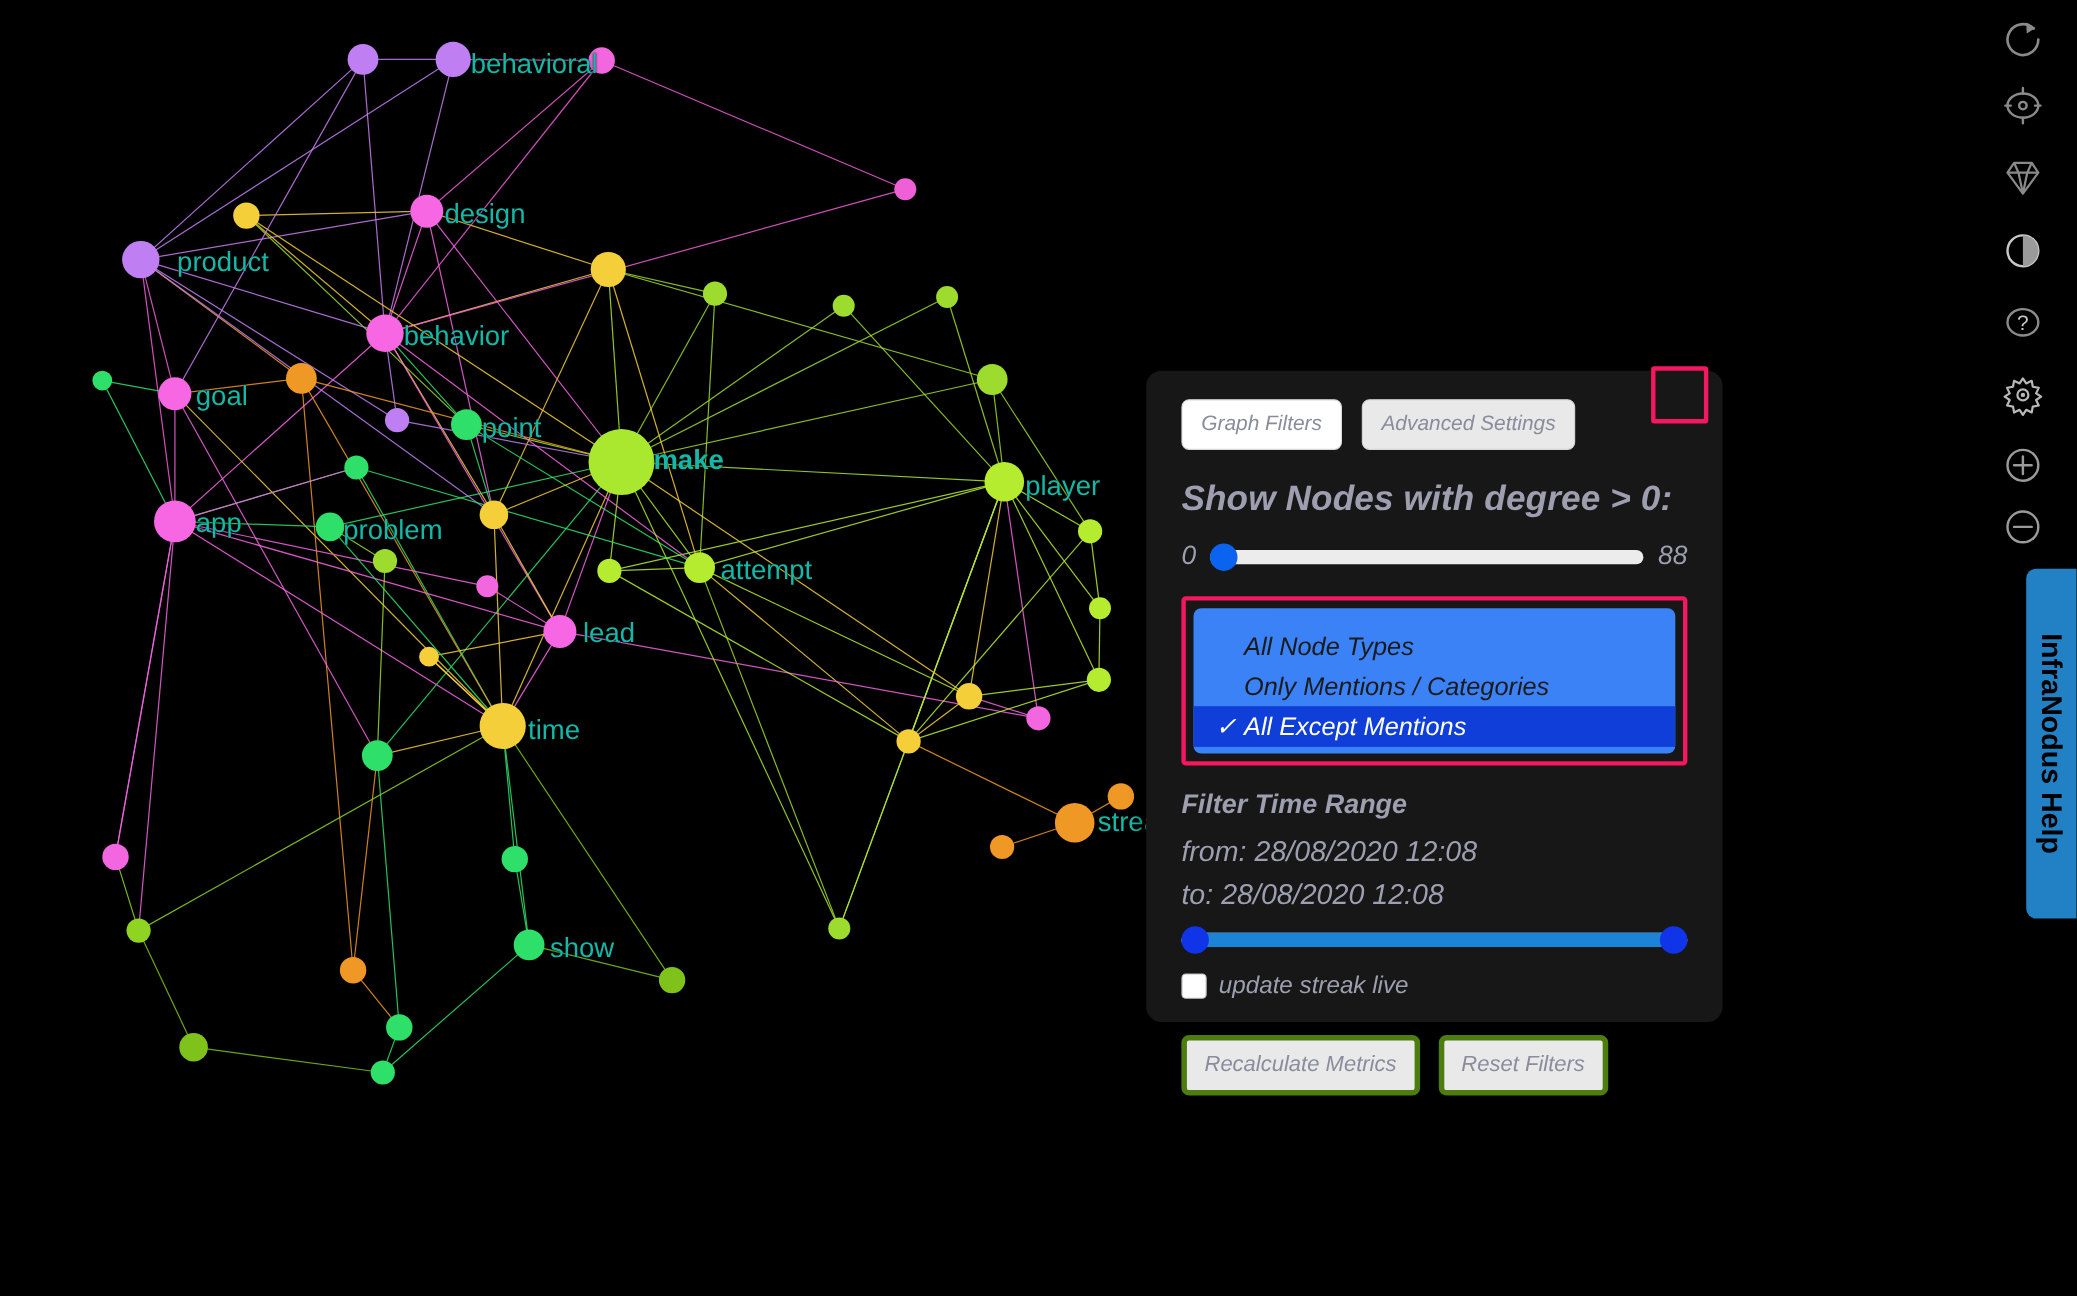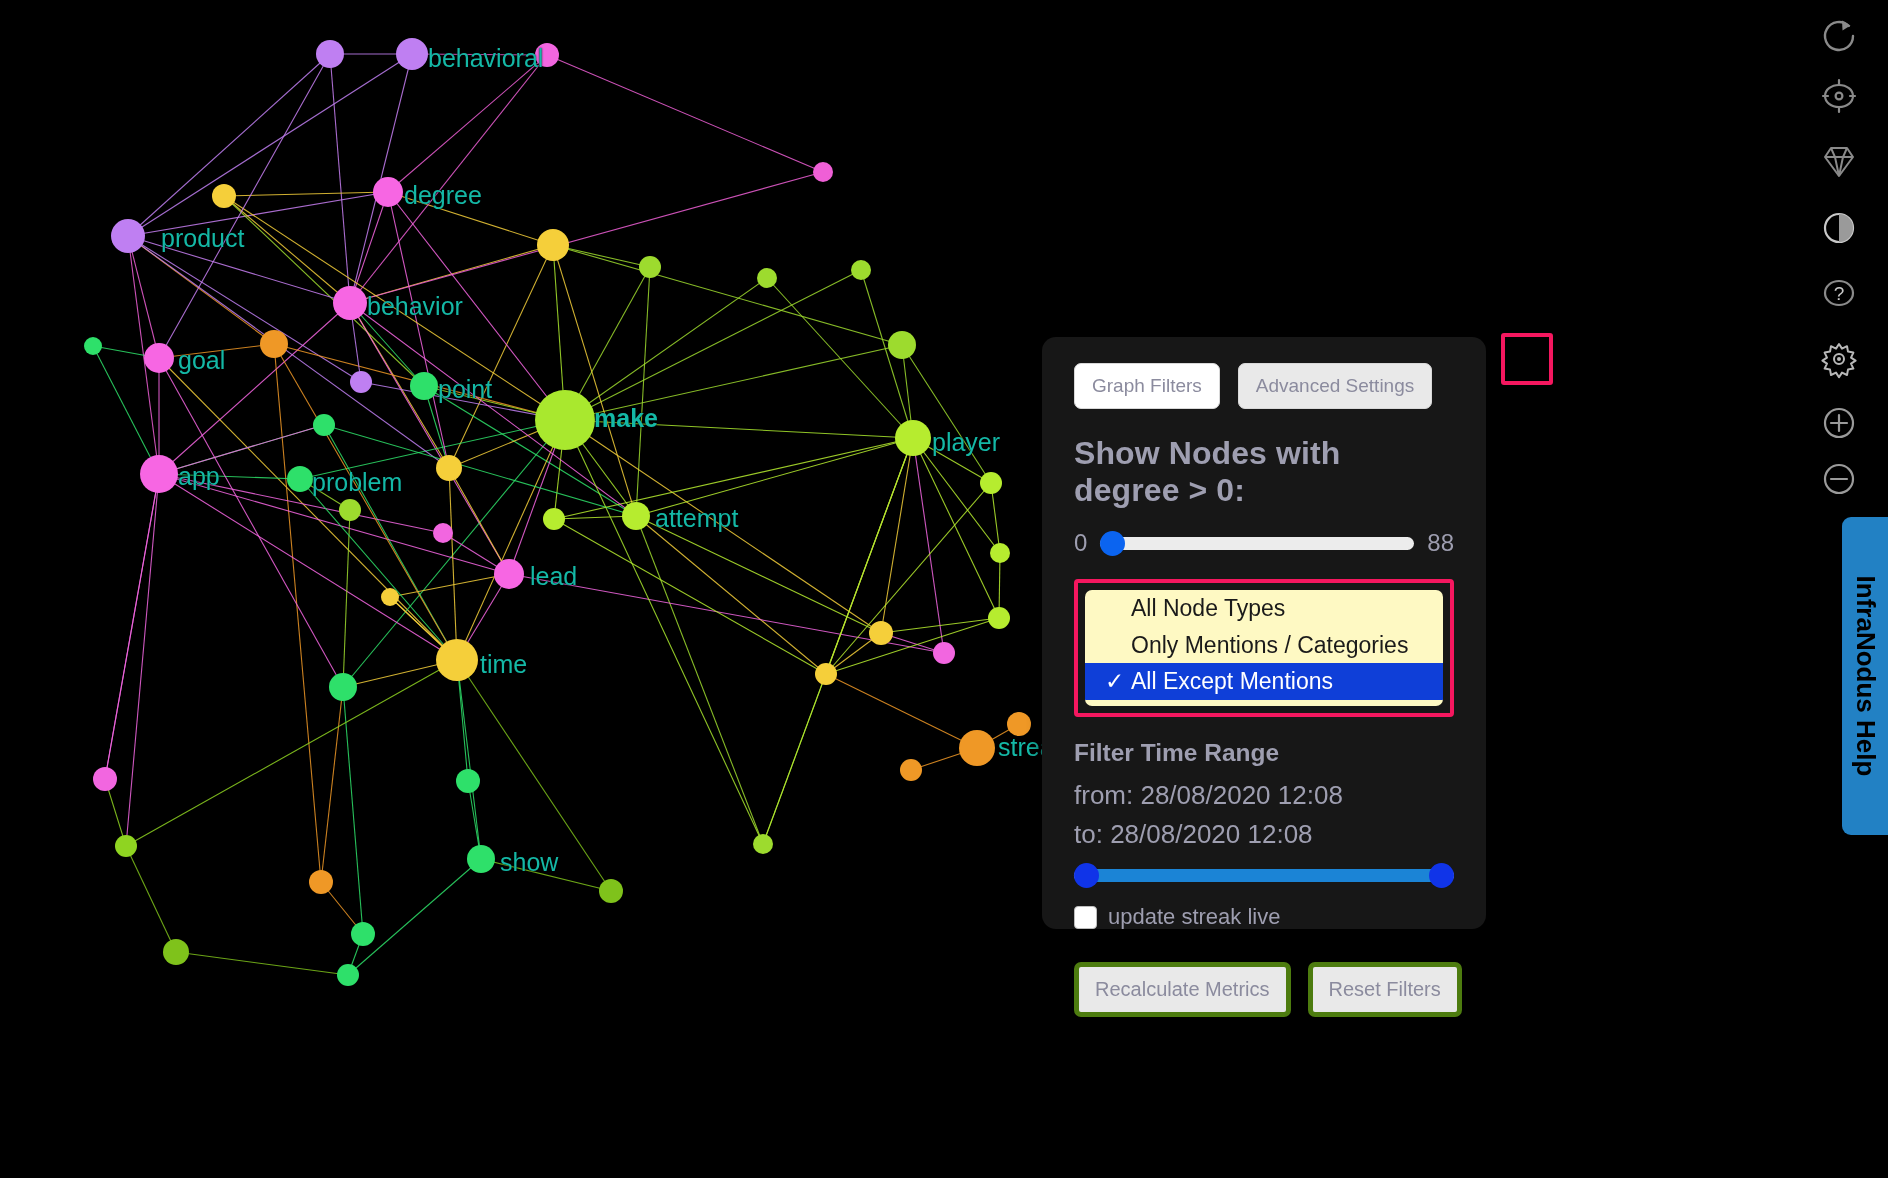--- a/index.html
+++ b/index.html
@@ -36,26 +36,27 @@
     white-space: nowrap;
     pointer-events: none;
     text-shadow: 0 0 2px #000;
   }
 
   
   #settings-panel {
     position: absolute;
     left: 1042px;
     top: 337px;
-    width: 444px;
+    width: 524px;
     height: 592px;
     background: #171717;
     border-radius: 14px;
     box-shadow: 0 0 14px rgba(0,0,0,.8);
     padding: 0;
+    font-style: italic;
   }
   .panel-inner { padding: 26px 32px; }
   .tab-row { display: flex; gap: 18px; margin-bottom: 26px; }
   .tab-btn {
     border: 1px solid #d8d8d8;
     border-radius: 7px;
     font-size: 19px;
     padding: 11px 17px;
     color: #8b8b9e;
     font-family: "Liberation Sans", sans-serif;
@@ -91,23 +92,23 @@
 
   
   #nodetype-wrap {
     margin-top: 22px;
     border: 4px solid #f5175f;
     border-radius: 4px;
     padding: 7px;
     background: #171717;
   }
   #nodetype-list {
-    background: #fef9c3;
+    background: #3b82f6;
     border-radius: 7px;
-    padding: 0 0 6px 0;
+    padding: 16px 0 6px 0;
     overflow: hidden;
   }
   .nt-option {
     font-size: 23px;
     color: #1a1a1a;
     padding: 2px 0 2px 46px;
     position: relative;
     line-height: 1.42;
     cursor: pointer;
     font-family: "Liberation Sans", sans-serif;
@@ -409,21 +410,21 @@
         <circle cx="126" cy="846" r="11" fill="#8fd421"></circle>
         <circle cx="481" cy="859" r="14" fill="#2ee06a"></circle>
         <circle cx="321" cy="882" r="12" fill="#ef9826"></circle>
         <circle cx="611" cy="891" r="12" fill="#7fc21b"></circle>
         <circle cx="363" cy="934" r="12" fill="#2ee06a"></circle>
         <circle cx="176" cy="952" r="13" fill="#7fc21b"></circle>
         <circle cx="348" cy="975" r="11" fill="#2ee06a"></circle>
       </svg>
     <div id="graph-labels">
         <div class="node-label" style="left: 428px; top: 44px;">behavioral</div>
-        <div class="node-label" style="left: 404px; top: 181px;">degree</div>
+        <div class="node-label" style="left: 404px; top: 181px;">design</div>
         <div class="node-label" style="left: 161px; top: 224px;">product</div>
         <div class="node-label" style="left: 367px; top: 292px;">behavior</div>
         <div class="node-label" style="left: 178px; top: 346px;">goal</div>
         <div class="node-label" style="left: 438px; top: 375px;">point</div>
         <div class="node-label" style="left: 594px; top: 404px; font-weight: bold;">make</div>
         <div class="node-label" style="left: 932px; top: 428px;">player</div>
         <div class="node-label" style="left: 178px; top: 462px;">app</div>
         <div class="node-label" style="left: 312px; top: 468px;">problem</div>
         <div class="node-label" style="left: 655px; top: 504px;">attempt</div>
         <div class="node-label" style="left: 530px; top: 562px;">lead</div>

